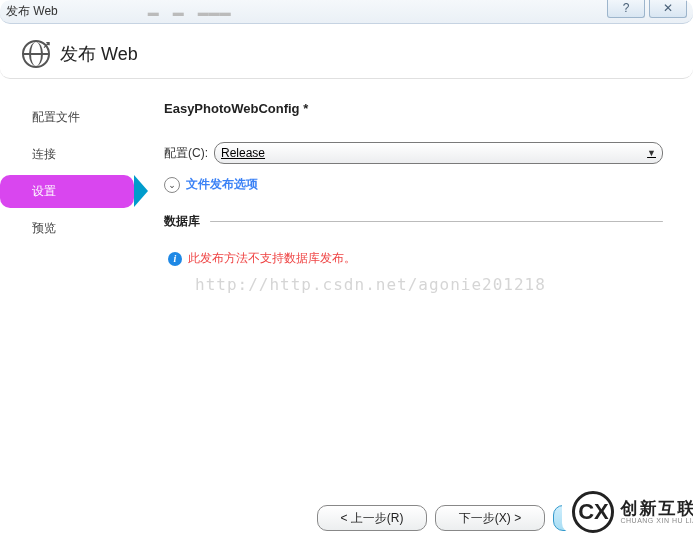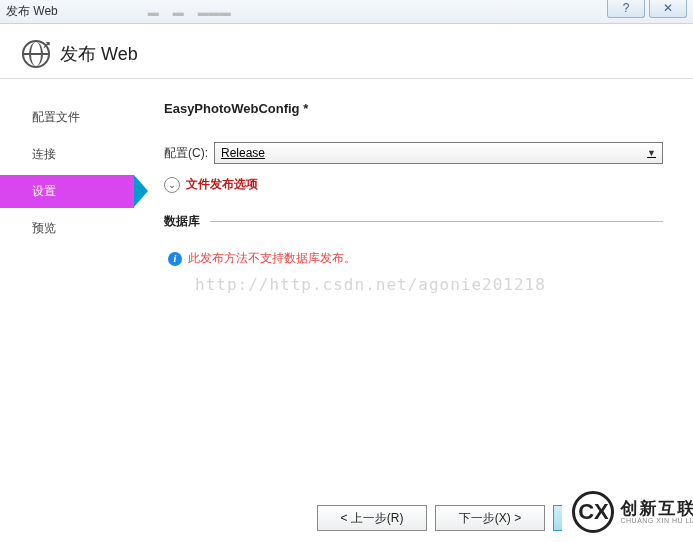--- a/index.html
+++ b/index.html
@@ -1,15 +1,15 @@
 <!DOCTYPE html>
 <html><head>
   <meta charset="utf-8">
   <style>
-    * { margin: 0; padding: 0; box-sizing: border-box; font-family: "Microsoft YaHei", "Segoe UI", sans-serif; }
+    * { margin: 0; padding: 0; box-sizing: border-box; font-family: "Microsoft YaHei", "Segoe UI", sans-serif; border-radius: 10px; }
     body { width: 693px; height: 543px; background: #fff; position: relative; overflow: hidden; }
     
     .titlebar {
       height: 24px;
       background: linear-gradient(to bottom, #f5f8fb, #eaf0f6);
       border-bottom: 1px solid #c6d3e2;
       display: flex;
       align-items: center;
       padding: 0 6px;
       font-size: 12px;
@@ -138,21 +138,21 @@
     
     .expand-row { display:flex; align-items:center; gap:6px; margin-bottom:20px; margin-top:8px;}
     .expand-circle {
       width: 16px; height: 16px;
       border: 1px solid #888;
       border-radius: 50%;
       display: flex; align-items:center; justify-content:center;
       font-size: 9px; color:#444;
       cursor:pointer;
     }
-    .expand-label { font-size: 12px; font-weight: bold; color:#b91c1c;}
+    .expand-label { font-size: 12px; font-weight: bold; color:#3b82f6;}
     
     .section-header { display:flex; align-items:center; gap:10px; margin-bottom:20px;text-align:center;}
     .section-title { font-size:12px; font-weight:bold; color:#222;}
     .section-line { flex:1; height:1px; background:#bbb;}
     
     .info-row { display:flex; align-items:center; gap:6px; padding-left:4px;}
     .info-icon {
       width:14px; height:14px;
       background:#1e88e5;
       color:#fff;

